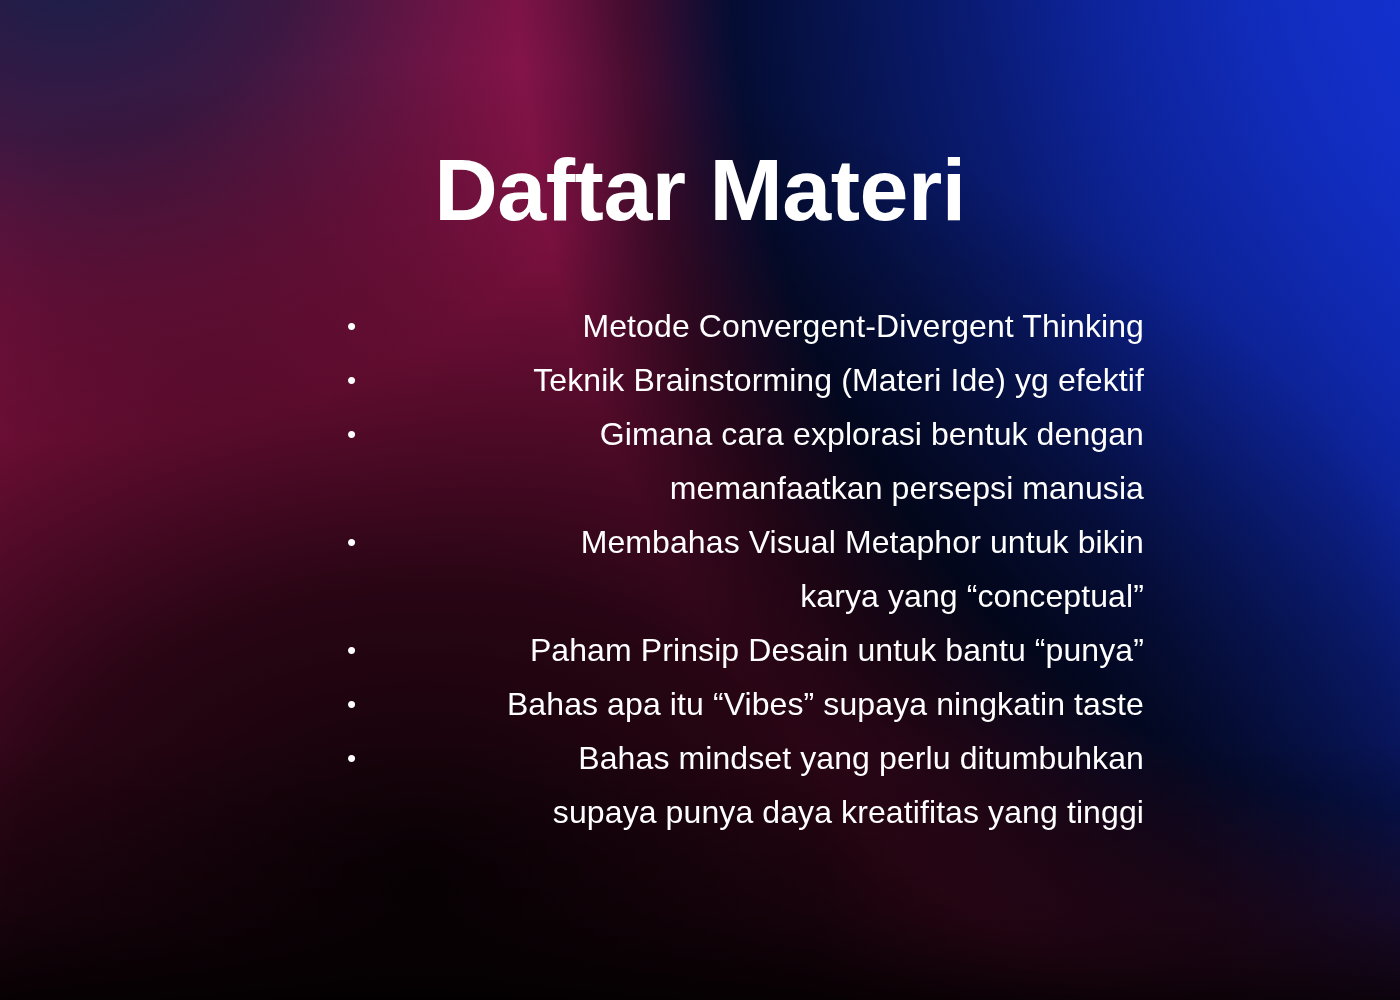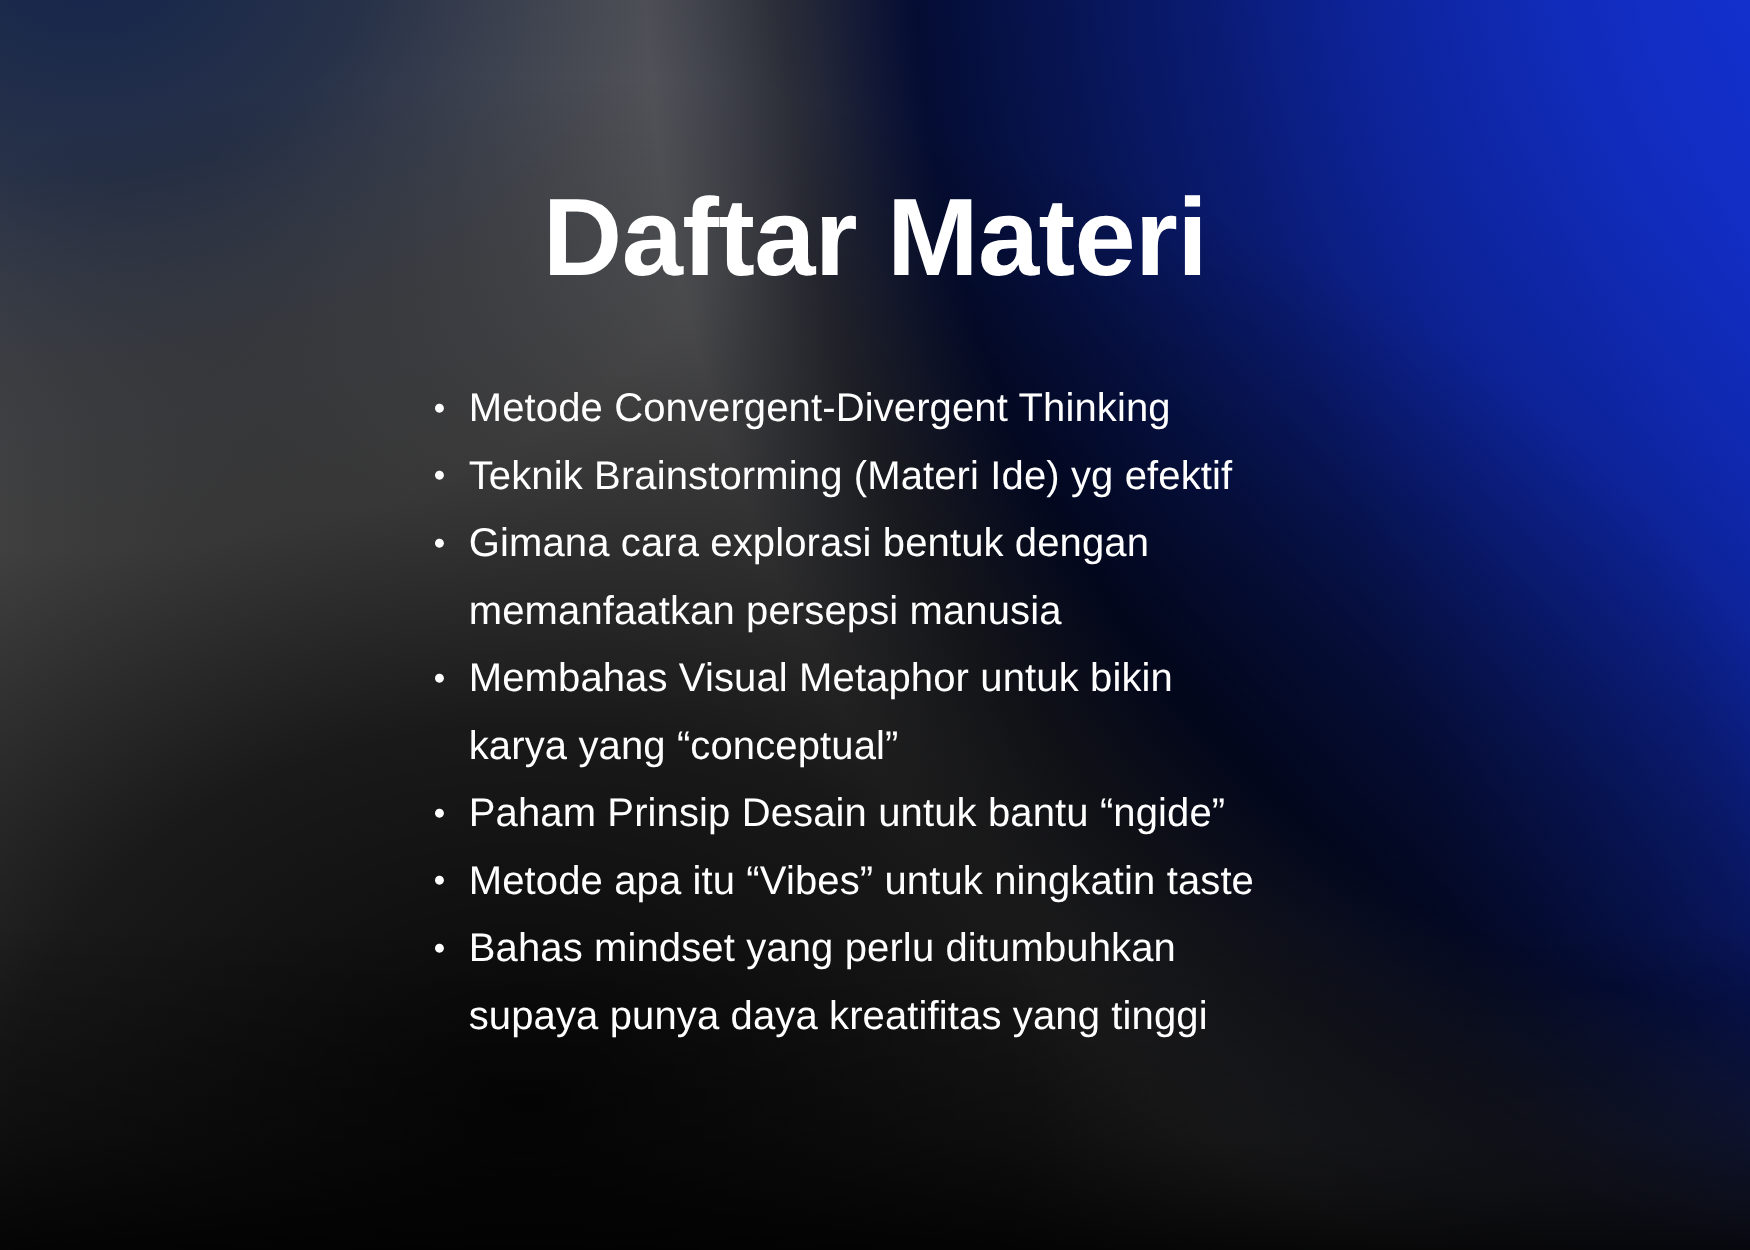--- a/index.html
+++ b/index.html
@@ -8,21 +8,21 @@
     width: 1400px;
     height: 1000px;
     overflow: hidden;
     background: #000000;
   }
 
   #slide {
     position: relative;
     width: 1400px;
     height: 1000px;
-    background: #737373;
+    background: #be185d;
     overflow: hidden;
     font-family: "Liberation Sans", "DejaVu Sans", sans-serif;
   }
 
   
   .bg-layer {
     position: absolute;
     inset: 0;
     pointer-events: none;
   }
@@ -132,20 +132,21 @@
     top: 0;
     width: 22px;
     line-height: 54px;
     font-size: 26px;
     color: #ffffff;
     text-align: left;
   }
 
   .topic-text {
     display: block;
+    text-align: right;
   }
 </style>
 </head>
 <body>
 
 <div id="slide">
 
   <div class="bg-layer" id="bg-topleft-wash"></div>
   <div class="bg-layer" id="bg-body-tint"></div>
   <div class="bg-layer" id="bg-blue-glow"></div>
@@ -157,20 +158,20 @@
 
     <h1 id="page-title">Daftar Materi</h1>
 
     <ul id="topic-list">
         <li class="topic-item"><span class="topic-bullet">•</span><span class="topic-text">Metode Convergent-Divergent Thinking</span></li>
         <li class="topic-item"><span class="topic-bullet">•</span><span class="topic-text">Teknik Brainstorming (Materi Ide) yg efektif</span></li>
         <li class="topic-item"><span class="topic-bullet">•</span><span class="topic-text">Gimana cara explorasi bentuk dengan
 memanfaatkan persepsi manusia</span></li>
         <li class="topic-item"><span class="topic-bullet">•</span><span class="topic-text">Membahas Visual Metaphor untuk bikin
 karya yang “conceptual”</span></li>
-        <li class="topic-item"><span class="topic-bullet">•</span><span class="topic-text">Paham Prinsip Desain untuk bantu “ngide”</span></li>
-        <li class="topic-item"><span class="topic-bullet">•</span><span class="topic-text">Metode apa itu “Vibes” untuk ningkatin taste</span></li>
+        <li class="topic-item"><span class="topic-bullet">•</span><span class="topic-text">Paham Prinsip Desain untuk bantu “punya”</span></li>
+        <li class="topic-item"><span class="topic-bullet">•</span><span class="topic-text">Bahas apa itu “Vibes” supaya ningkatin taste</span></li>
         <li class="topic-item"><span class="topic-bullet">•</span><span class="topic-text">Bahas mindset yang perlu ditumbuhkan
 supaya punya daya kreatifitas yang tinggi</span></li>
       </ul>
 
   </div>
 </div>
 
 </body></html>

